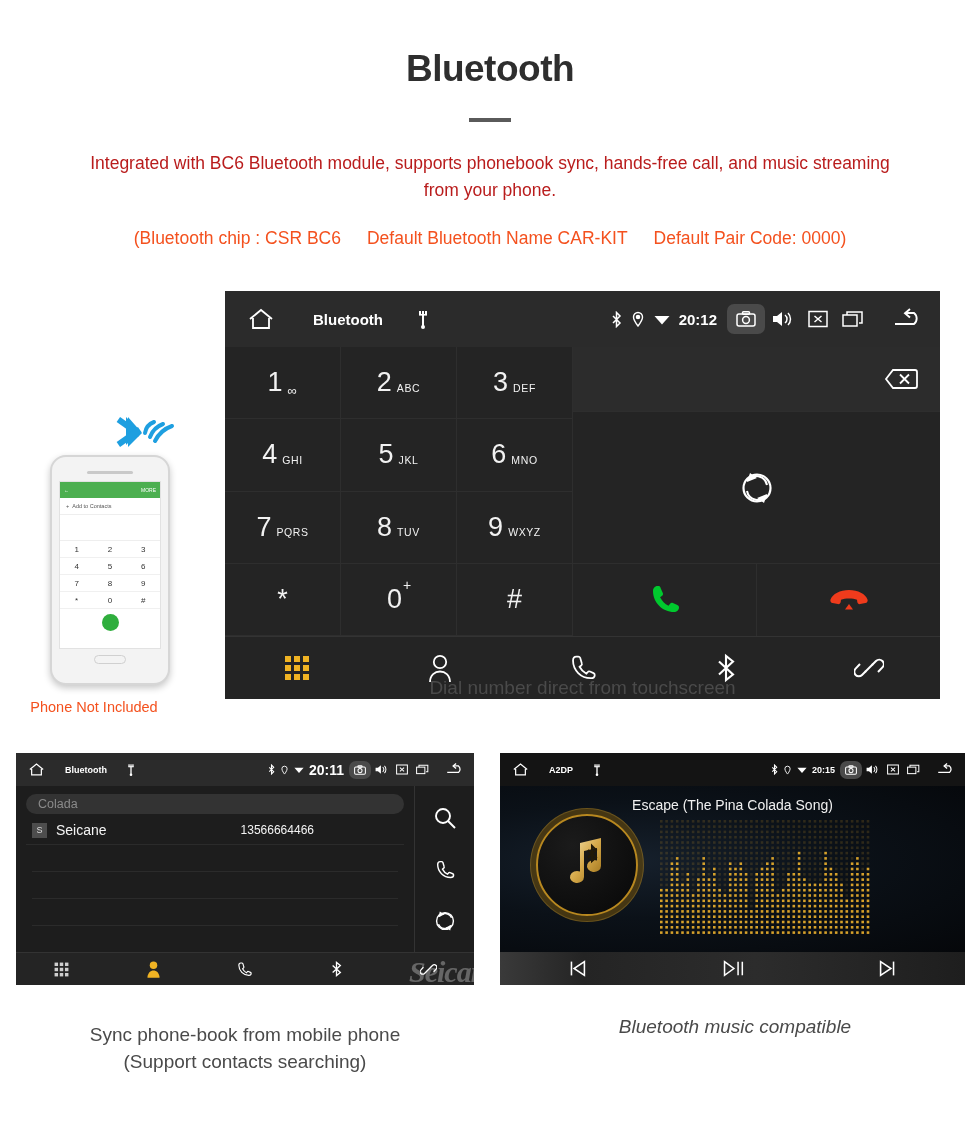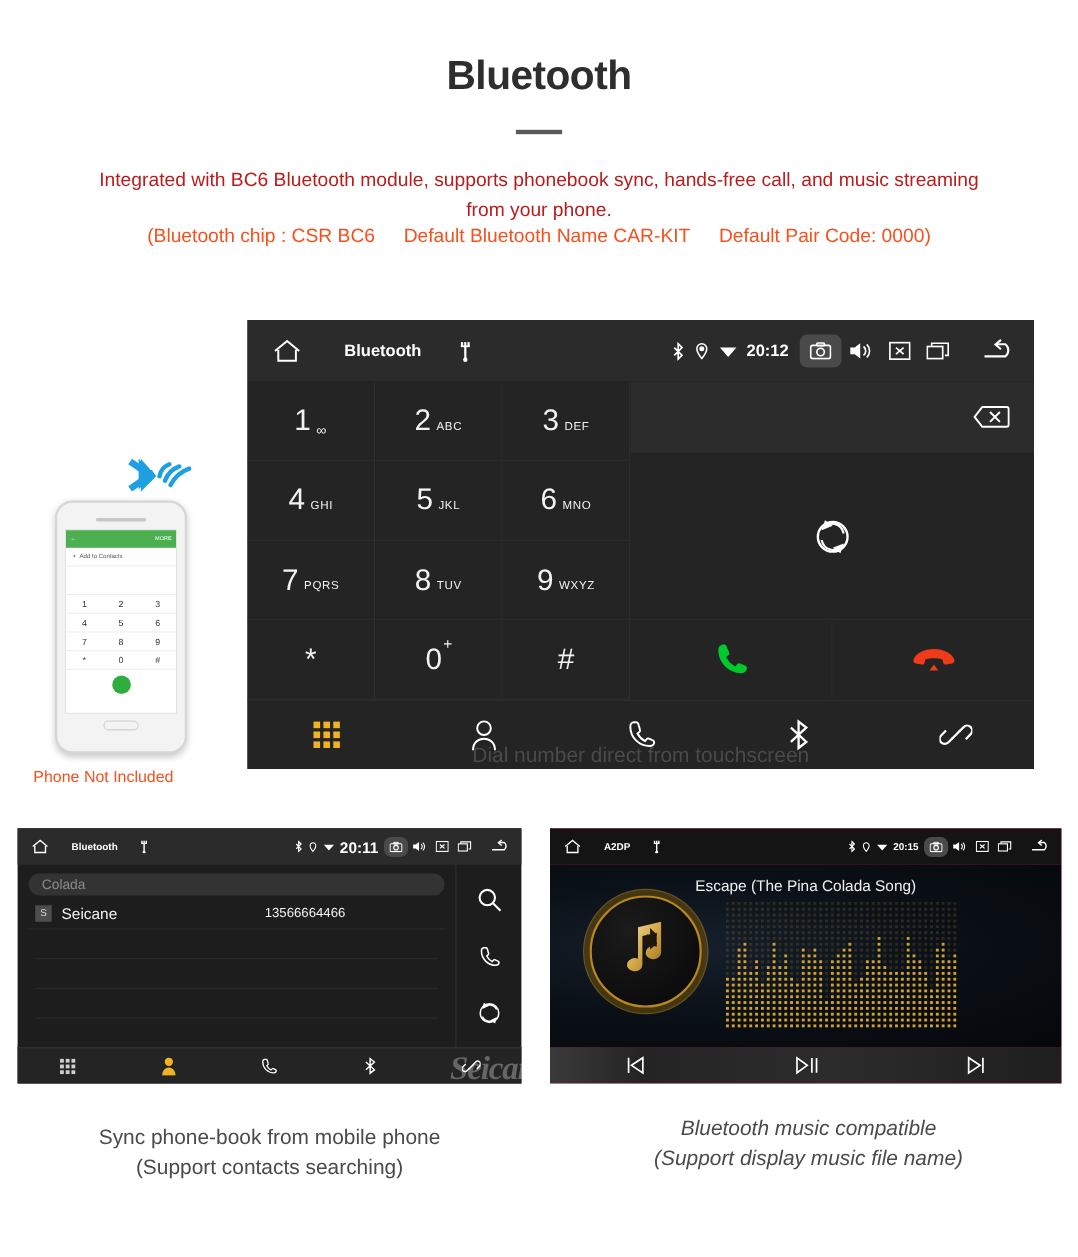--- a/index.html
+++ b/index.html
@@ -33,21 +33,21 @@
     font-size: 17.5px;
     color: #b91c1c;
     line-height: 1.55;
     margin: 28px auto 0;
     width: 820px;
   }
   .specs {
     text-align: center;
     font-size: 17.5px;
     color: #f4511e;
-    margin-top: 0;
+    margin-top: 24px;
     display: flex;
     justify-content: center;
     gap: 26px;
     white-space: nowrap;
   }
 
   
   .unit { background: #1c1c1c; position: absolute; }
   .statusbar {
     height: 100%;
@@ -1684,14 +1684,13 @@
     <div>
       <svg width="19" height="19" viewBox="0 0 22 22" fill="none" stroke="#fff" stroke-width="1.8">
         <path d="M3 3 L15 11 L3 19 Z"></path>
           <path d="M18 3 V19"></path>
       </svg>
     </div>
   </div>
 </div>
 <div class="cap" id="cap-music">
   <div>Bluetooth music compatible</div>
-  <div>(Support display music file name)</div>
 </div>
 
 </body></html>

